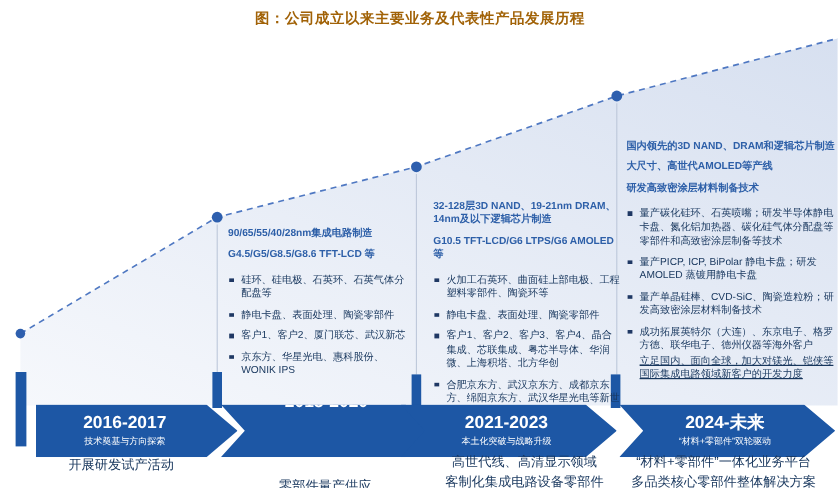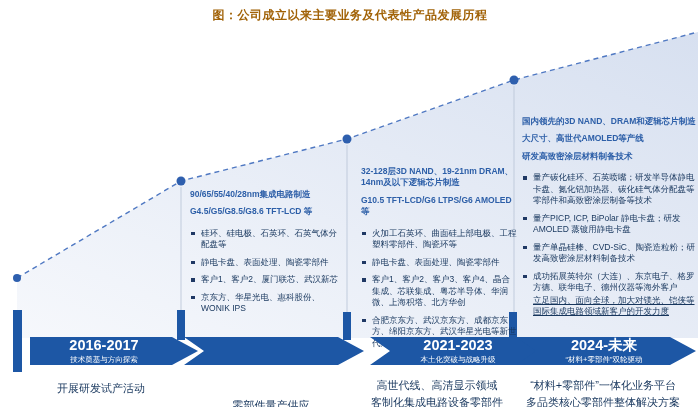--- a/index.html
+++ b/index.html
@@ -21,29 +21,29 @@
   .col-head{margin:0 0 6px 0;color:#2d5fa8;font-weight:bold;}
   ul.bullets{list-style:none;margin:10px 0 0 0;padding:0;}
   ul.bullets li{position:relative;padding-left:11px;margin:0 0 6px 0;}
   ul.bullets li .sq{
     position:absolute;left:1px;top:4px;width:3.5px;height:3.5px;background:#1f3864;
   }
   .cont{margin-top:1px;text-decoration:underline;}
 
   
   .arrow{
-    position:absolute;top:337px;height:28px;background:#1d57a5;color:#ffffff;
+    position:absolute;top:337px;height:44px;background:#1d57a5;color:#ffffff;
     display:flex;flex-direction:column;justify-content:center;align-items:center;
     text-align:center;
   }
   .arrow .years{font-size:14.5px;font-weight:bold;line-height:1.05;}
   .arrow .theme{font-size:7.5px;line-height:1.2;margin-top:1px;}
   .arrow-1{left:30px;width:168px;clip-path:polygon(0 0,142px 0,168px 50%,142px 100%,0 100%);padding-right:20px;box-sizing:border-box;}
   .arrow-2{left:184px;width:180px;clip-path:polygon(0 0,154px 0,180px 50%,154px 100%,0 100%,20px 50%);padding-right:14px;padding-left:10px;box-sizing:border-box;gap:36px;}
-  .arrow-3{left:370px;width:180px;clip-path:polygon(0 0,154px 0,180px 50%,154px 100%,0 100%,20px 50%);padding-right:14px;padding-left:10px;box-sizing:border-box;justify-content:center;}
+  .arrow-3{left:334px;width:180px;clip-path:polygon(0 0,154px 0,180px 50%,154px 100%,0 100%,20px 50%);padding-right:14px;padding-left:10px;box-sizing:border-box;justify-content:center;}
   .arrow-4{left:516px;width:180px;clip-path:polygon(0 0,154px 0,180px 50%,154px 100%,0 100%,20px 50%);padding-right:14px;padding-left:10px;box-sizing:border-box;}
 
   
   .caption{
     position:absolute;width:170px;text-align:center;font-size:11px;font-weight:normal;
     color:#17365d;line-height:1.5;
   }
   .caption-1{left:16px;top:380px;}
   .caption-2{left:186px;top:397px;}
   .caption-3{left:352px;top:377px;}

